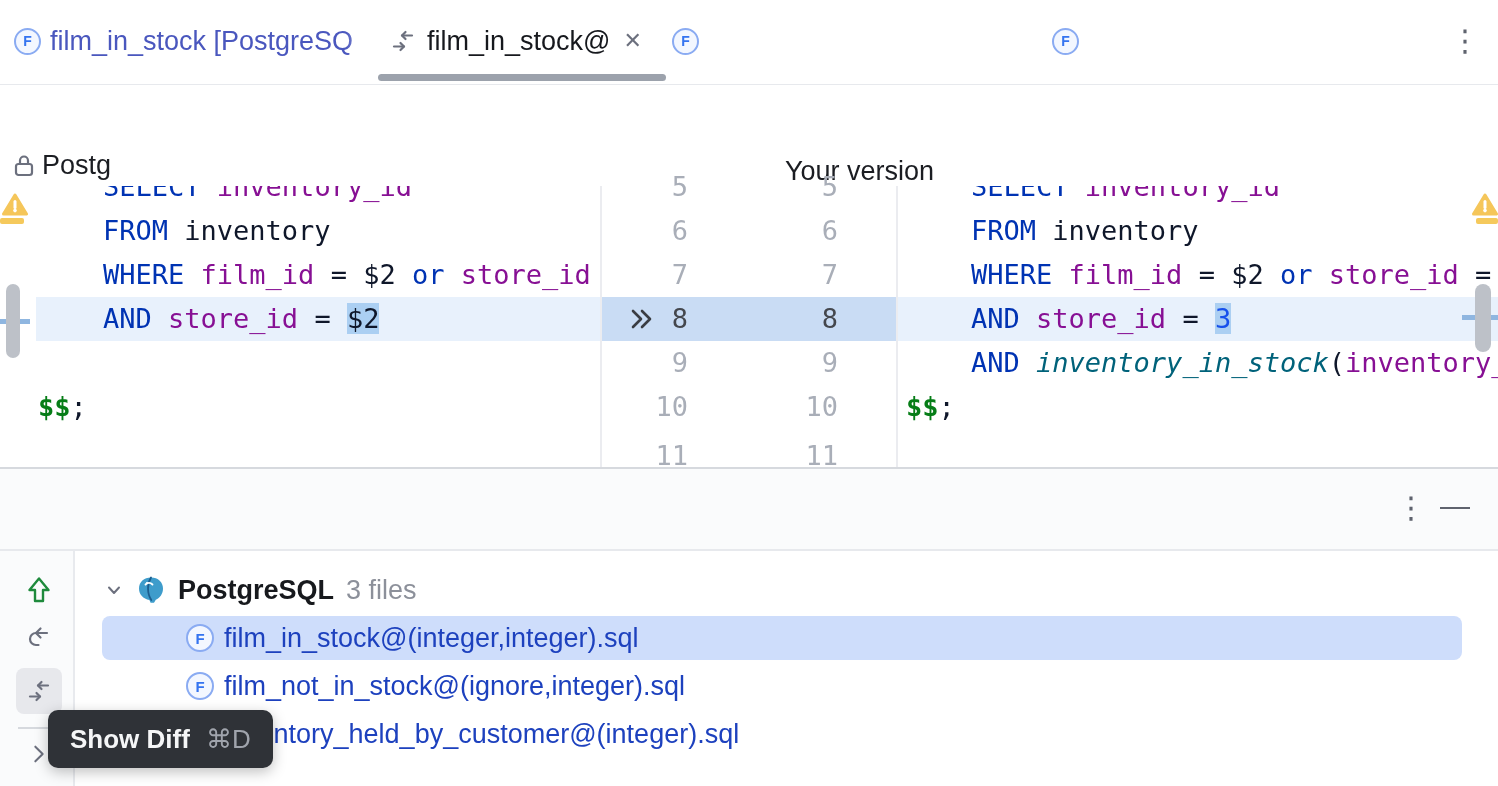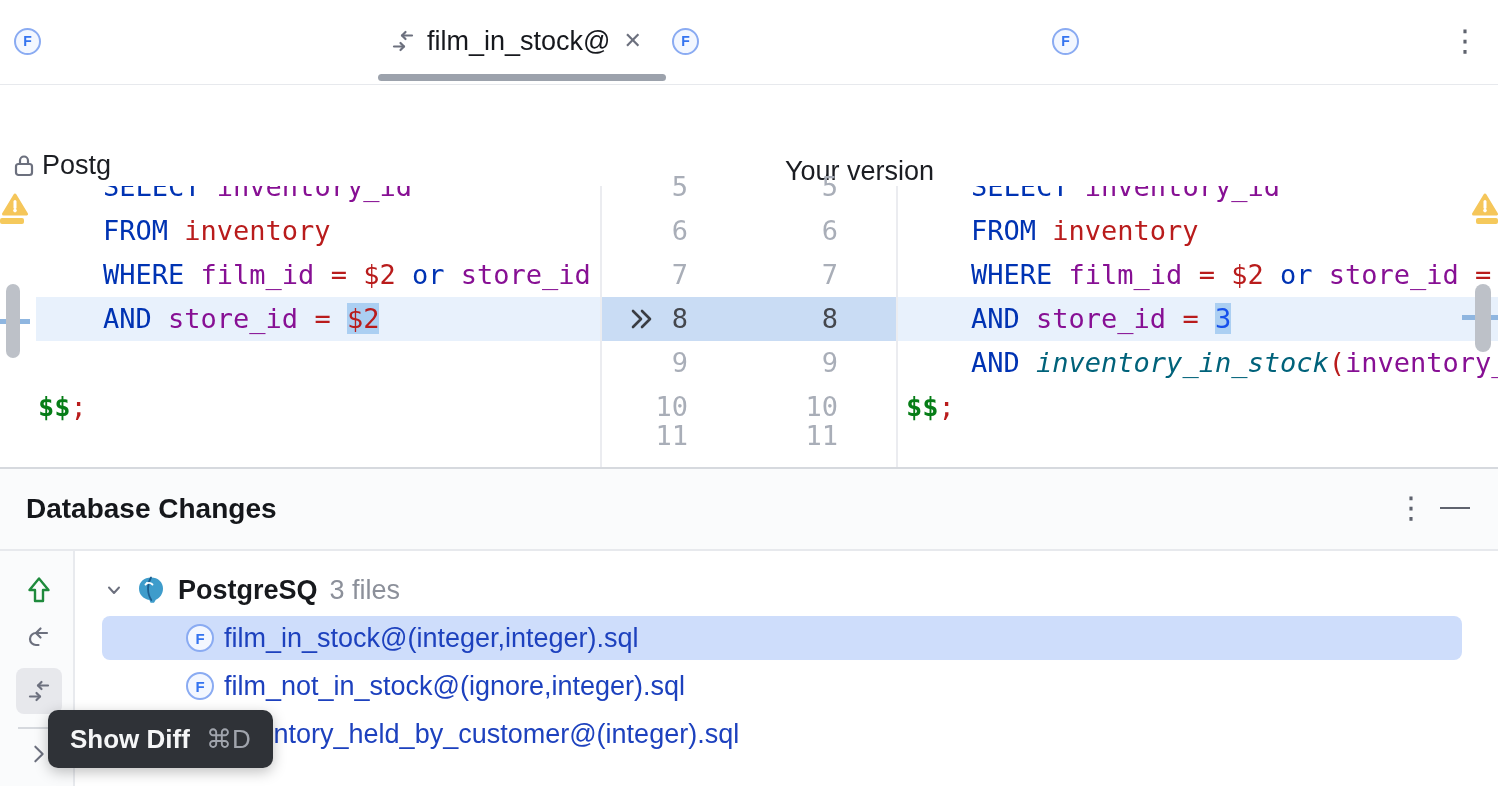--- a/index.html
+++ b/index.html
@@ -47,21 +47,21 @@
   #diff{left:0;top:186px;width:1498px;height:281px;background:#fff;border-bottom:2px solid #D6D9DE;box-sizing:content-box;}
   .pane{position:absolute;top:0;height:281px;overflow:hidden;}
   #pane-left{left:0;width:600px;}
   #pane-right{left:898px;width:600px;}
   #gutter{position:absolute;left:600px;top:0;width:298px;height:281px;
           border-left:2px solid #EBECF0;border-right:2px solid #EBECF0;box-sizing:border-box;}
   .band{position:absolute;top:111px;height:44px;background:#E8F1FC;}
   .gband{position:absolute;top:111px;height:44px;left:0;right:0;background:#C9DCF4;}
   .code-line{position:absolute;height:44px;line-height:44px;white-space:pre;
              font-family:"DejaVu Sans Mono", monospace;font-size:27px;}
-  .tok-p{color:#b91c1c;}.tok-kw{color:#0033B3;}.tok-id{color:#871094;}
+  .tok-p{color:#0f172a;}.tok-kw{color:#0033B3;}.tok-id{color:#871094;}
   .tok-fn{color:#00627A;font-style:italic;}.tok-num{color:#1750EB;}
   .tok-dl{color:#067D17;font-weight:bold;}
   .word-hl{background:#ABCFF2;}
   .grow{position:absolute;left:0;width:100%;height:44px;line-height:44px;}
   .gnum{position:absolute;width:80px;text-align:right;font-family:"DejaVu Sans Mono", monospace;
         font-size:27px;color:#A9AEB8;}
   .g1{left:6px;}.g2{left:156px;}
   .grow.cur .gnum{color:#44474D;}
   .stripe-thumb{position:absolute;background:#BDC1C8;border-radius:8px;cursor:pointer;}
   .stripe-mark{position:absolute;height:5px;background:#8FB6E0;}
@@ -89,20 +89,21 @@
   #tooltip .key{color:#A0A4AC;font-size:26px;}
 </style>
 </head>
 <body>
 
 <div id="app">
 
   <div id="tabbar" class="abs">
     <div class="tab" style="left:14px">
       <span class="ficon">F</span>
+      <span class="clip" style="width:330px"><span class="tab-label tl-blue">film_in_stock [PostgreSQ</span></span>
     </div>
     <div class="tab" style="left:388px">
       <svg width="30" height="26" viewBox="0 0 30 26">
         <path class="ic" d="M6 18.5h10"></path>
           <path class="ic" d="M12.5 15 16 18.5 12.5 22"></path>
         <path class="ic" d="M24 7.5H14"></path>
           <path class="ic" d="M17.5 4 14 7.5 17.5 11"></path>
       </svg>
       <span class="tab-label tl-dark">film_in_stock@</span>
       <span class="tab-close">✕</span>
@@ -231,21 +232,21 @@
           <span class="gnum g2">8</span>
       </div>
       <div class="grow" style="top:155px">
           <span class="gnum g1">9</span>
           <span class="gnum g2">9</span>
         </div>
       <div class="grow" style="top:199px">
           <span class="gnum g1">10</span>
           <span class="gnum g2">10</span>
         </div>
-      <div class="grow" style="top:228px">
+      <div class="grow" style="top:248px">
           <span class="gnum g1">11</span>
           <span class="gnum g2">11</span>
         </div>
     </div>
 
     <div id="pane-right" class="pane">
       <div class="band" style="left:0;width:600px"></div>
       <div class="code-line" style="left:8px;top:-21px"><span class="tok-p">    </span><span class="tok-kw">SELECT</span><span class="tok-p"> </span><span class="tok-id">inventory_id</span></div>
       <div class="code-line" style="left:8px;top:23px"><span class="tok-p">    </span><span class="tok-kw">FROM</span><span class="tok-p"> inventory</span></div>
       <div class="code-line" style="left:8px;top:67px"><span class="tok-p">    </span><span class="tok-kw">WHERE</span><span class="tok-p"> </span><span class="tok-id">film_id</span><span class="tok-p"> = $2 </span><span class="tok-kw">or</span><span class="tok-p"> </span><span class="tok-id">store_id</span><span class="tok-p"> =</span></div>
@@ -260,21 +261,20 @@
             <circle cx="13" cy="17.6" r="1.8" fill="#fff"></circle>
           </svg>
       </span>
       <div class="warn-bar" style="left:578px;top:32px;width:22px"></div>
       <div class="stripe-mark" style="left:564px;top:129px;width:36px"></div>
       <div class="stripe-thumb" style="left:577px;top:98px;width:16px;height:68px"></div>
     </div>
   </div>
 
   <div id="dc-header" class="abs">
-    <span id="dc-title">Database Changes</span>
     <span class="abs kebab-glyph" style="left:1396px;top:24px">⋮</span>
     <span class="abs" style="left:1440px;top:20px;font-size:30px;color:#5F636E">—</span>
   </div>
 
   <div id="dc-body" class="abs">
 
     <div id="dc-strip">
       <span class="strip-btn" style="left:24px;top:22px">
         <svg width="30" height="32" viewBox="0 0 30 32">
             <path d="M11 28V17H5.5L15 5.5 24.5 17H19v11z" fill="none" stroke="#1E8A3C" stroke-width="2.4" stroke-linejoin="round"></path>
@@ -311,21 +311,21 @@
           </svg>
       </span>
       <span style="margin-right:4px">
         <svg width="30" height="30" viewBox="0 0 30 30">
           <path d="M15 2.5c7.2 0 12 4.8 12 11 0 5.2-3 9.4-7.2 11.3l-1.8 3h-3.4l-1.2-2.8C7.2 23.9 3 19.6 3 13.5 3 7 8 2.5 15 2.5z" fill="#3E9CCB"></path>
           <path d="M15 2.5c-4 6.5-4 16 .3 22.5" stroke="#1C5E8F" stroke-width="1.8" fill="none" stroke-linecap="round"></path>
           <path d="M9.5 9.5c2-2 5-2 7 0" stroke="#fff" stroke-width="1.8" fill="none" stroke-linecap="round"></path>
           <circle cx="11" cy="8.2" r="1.1" fill="#fff"></circle>
         </svg>
       </span>
-      <span class="tree-name">PostgreSQ</span>
+      <span class="tree-name">PostgreSQL</span>
       <span class="tree-meta">3 files</span>
     </div>
 
     <div class="tree-row" style="left:186px;top:65px">
       <span class="ficon ficon-tree">F</span>
       <span class="file-label">film_in_stock@(integer,integer).sql</span>
     </div>
 
     <div class="tree-row" style="left:186px;top:113px">
       <span class="ficon ficon-tree">F</span>

